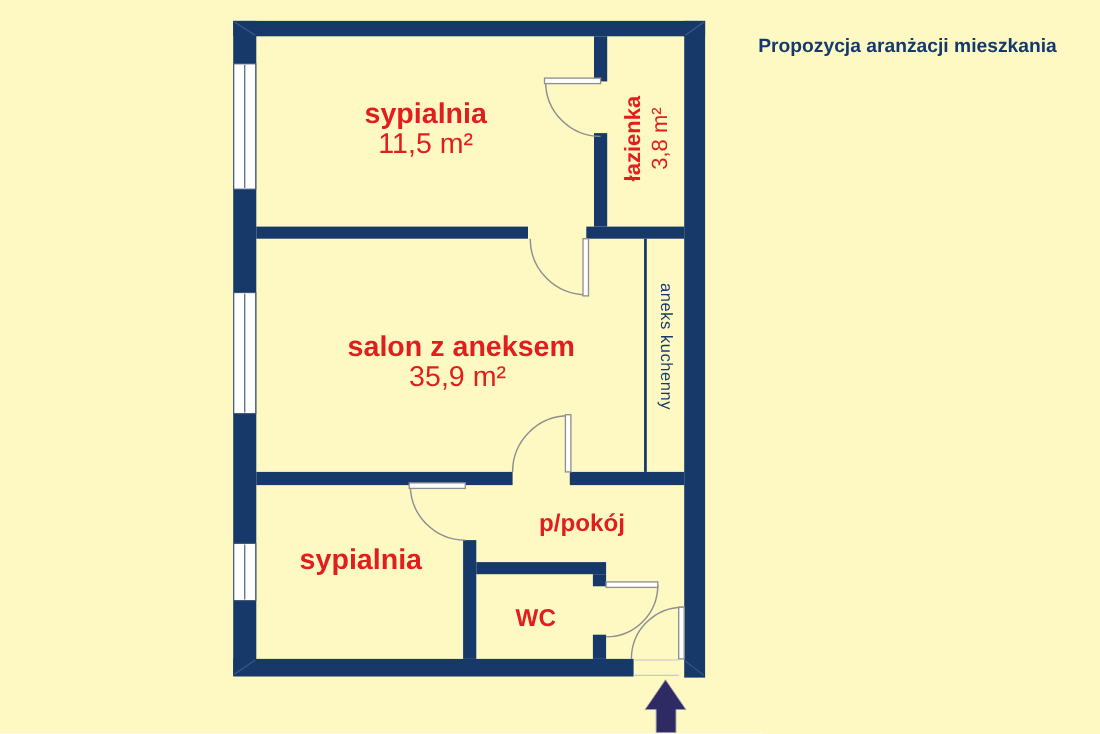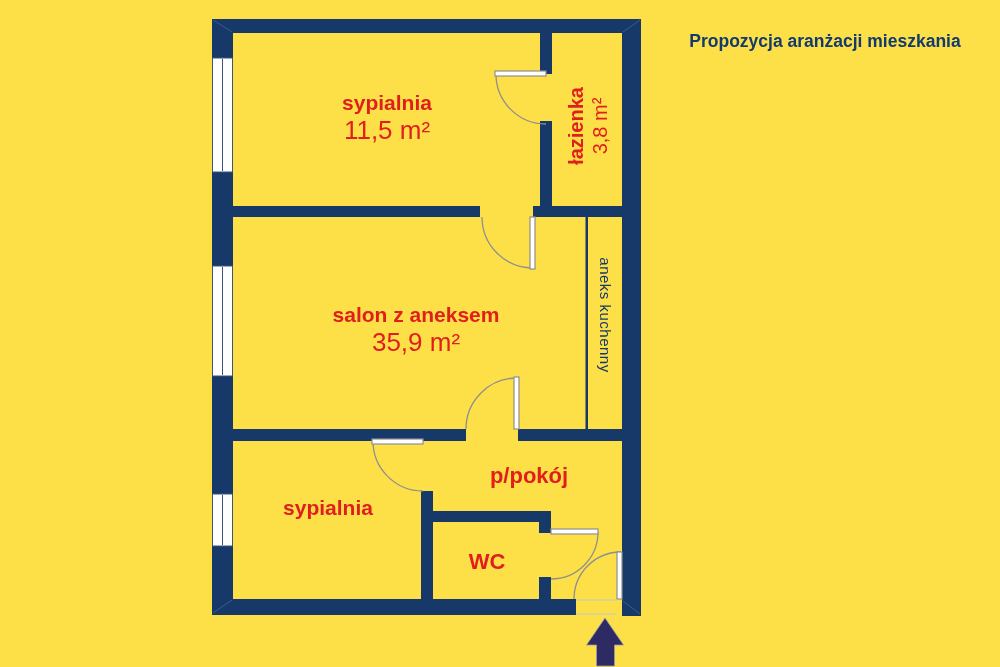--- a/index.html
+++ b/index.html
@@ -1,32 +1,32 @@
 <!DOCTYPE html>
 <html style="--wall: #17396a; --red: #e11e1e; --title: #123a6e; --arrow: #2e2a64; --door: #8f8f8f;"><head>
 <meta charset="utf-8">
 <style>
   html,body{margin:0;padding:0;background:#ffffff;}
   #canvas{
-    position:relative;width:1000px;height:667px;background:#fde047;
+    position:relative;width:1000px;height:667px;background:#fef9c3;
     font-family:"Liberation Sans", sans-serif;overflow:hidden;
   }
   #plan-svg{position:absolute;left:0;top:0;}
   .wall{fill:var(--wall);}
   .divider{fill:var(--wall);}
   .win{fill:#ffffff;stroke:#3d5578;stroke-width:1;}
   .winline{stroke:#3d5578;stroke-width:1;}
   .arc{fill:none;stroke:var(--door);stroke-width:1.3;}
   .leaf{fill:#ffffff;stroke:var(--door);stroke-width:1.2;}
   .thin{stroke:#c2c8d0;stroke-width:1;}
   .miter{stroke:#3d5a85;stroke-width:1;}
   .arrow{fill:var(--arrow);stroke:#9a9aa8;stroke-width:0.8;}
 
   .label{position:absolute;text-align:center;color:var(--red);white-space:nowrap;}
-  .room-name{font-size:21px;font-weight:700;line-height:26px;}
+  .room-name{font-size:26px;font-weight:700;line-height:26px;}
   .room-area{font-size:26px;font-weight:400;line-height:29px;}
   .big-name{font-size:22px;font-weight:700;line-height:26px;}
 
   .rot-ccw{transform:rotate(-90deg);transform-origin:center center;}
   .rot-cw{transform:rotate(90deg);transform-origin:center center;}
   .rot-box{position:absolute;text-align:center;color:var(--red);white-space:nowrap;}
   .rot-box .room-name{font-size:20px;line-height:24px;}
   .rot-box .room-area{font-size:20px;line-height:25px;}
 
   .annex-label{position:absolute;color:var(--wall);font-size:15px;letter-spacing:0.5px;

